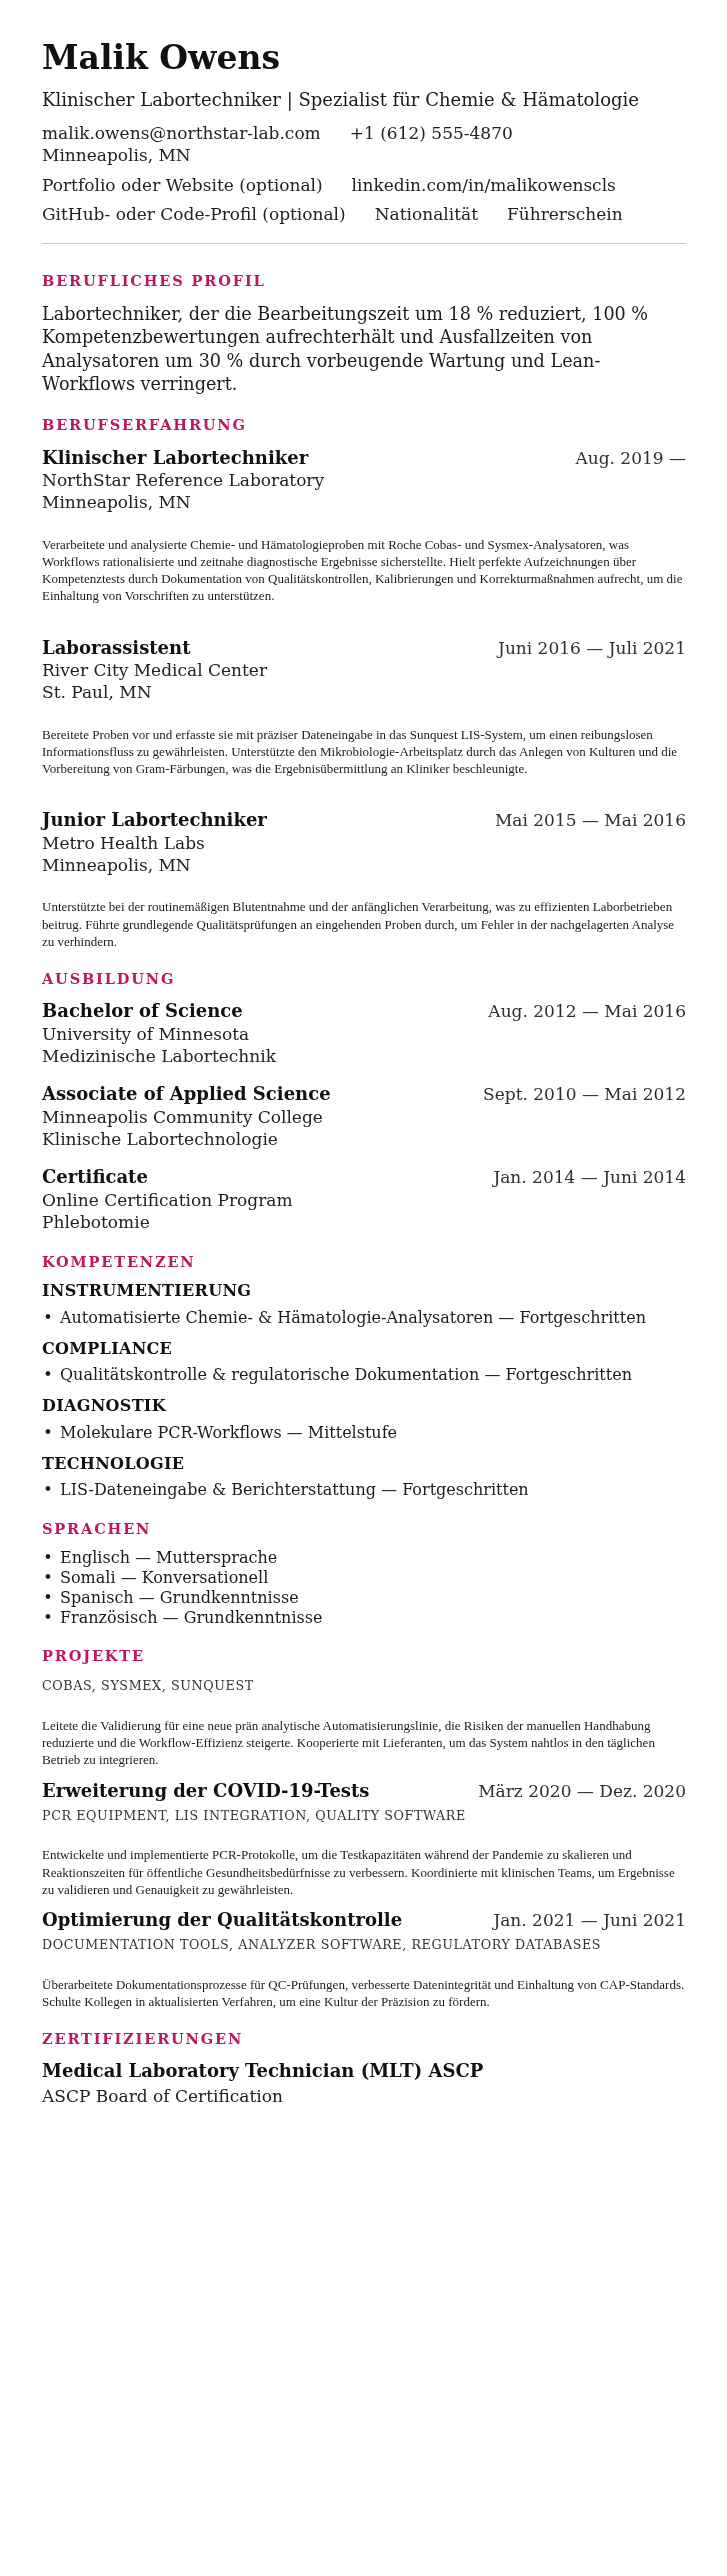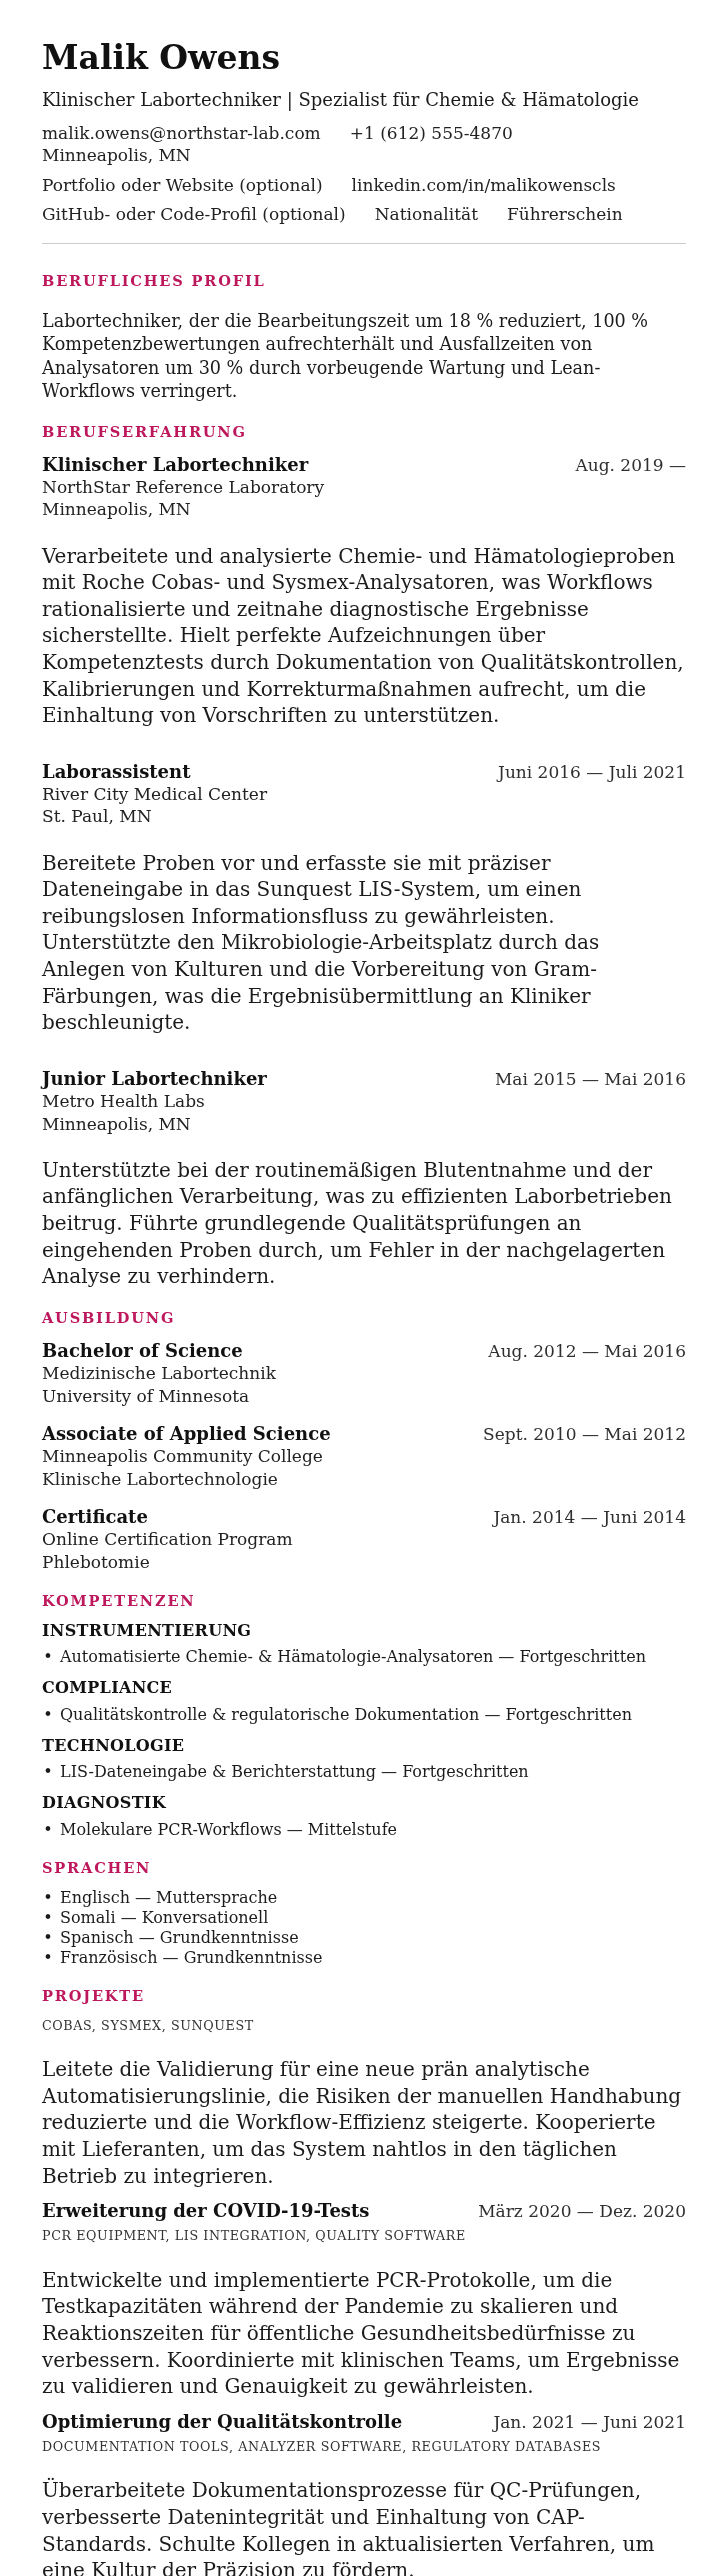--- a/index.html
+++ b/index.html
@@ -79,24 +79,25 @@
     white-space: nowrap;
     flex-shrink: 0;
   }
   .entry-sub {
     font-size: 17px;
     line-height: 1.25;
     margin-top: 1.2px;
     color: #222222;
   }
   .entry-desc {
-    font-size: 20px;
+    font-size: 13px;
     line-height: 1.33;
     margin-top: 22px;
     color: #1b1b1b;
+    font-family: Liberation Serif, serif;
   }
   .xp .entry + .entry  { margin-top: 32px; }
   .edu .entry + .entry { margin-top: 16px; }
   .prj .entry + .entry { margin-top: 11px; }
   
   .skill-group { margin-top: 11px; }
   .skill-group + .skill-group { margin-top: 11px; }
   .group-title {
     font-size: 16px;
     font-weight: bold;
@@ -167,21 +168,21 @@
         <span>GitHub- oder Code-Profil (optional)</span>
         <span>Nationalität</span>
         <span>Führerschein</span>
       </div>
     </div>
     <hr class="rule">
   </header>
 
   <section class="section section--first">
     <div class="section-label">BERUFLICHES PROFIL</div>
-    <p class="summary" style="margin:20px 0 0 0;">Labortechniker, der die Bearbeitungszeit um 18 % reduziert, 100 % Kompetenzbewertungen aufrechterhält und Ausfallzeiten von Analysatoren um 30 % durch vorbeugende Wartung und Lean-Workflows verringert.</p>
+    <p class="summary" style="margin:13px 0 0 0;">Labortechniker, der die Bearbeitungszeit um 18 % reduziert, 100 % Kompetenzbewertungen aufrechterhält und Ausfallzeiten von Analysatoren um 30 % durch vorbeugende Wartung und Lean-Workflows verringert.</p>
   </section>
 
   <section class="section xp">
     <div class="section-label">BERUFSERFAHRUNG</div>
     <div class="entries">
 
       <div class="entry">
         <div class="entry-head">
           <div class="entry-title">Klinischer Labortechniker</div>
           <div class="entry-date">Aug. 2019 —</div>
@@ -216,22 +217,22 @@
 
   <section class="section edu">
     <div class="section-label">AUSBILDUNG</div>
     <div class="entries">
 
       <div class="entry">
         <div class="entry-head">
           <div class="entry-title">Bachelor of Science</div>
           <div class="entry-date">Aug. 2012 — Mai 2016</div>
         </div>
+        <div class="entry-sub">University of Minnesota</div>
         <div class="entry-sub">Medizinische Labortechnik</div>
-        <div class="entry-sub">University of Minnesota</div>
       </div>
 
       <div class="entry">
         <div class="entry-head">
           <div class="entry-title">Associate of Applied Science</div>
           <div class="entry-date">Sept. 2010 — Mai 2012</div>
         </div>
         <div class="entry-sub">Minneapolis Community College</div>
         <div class="entry-sub">Klinische Labortechnologie</div>
       </div>
@@ -259,30 +260,30 @@
     </div>
 
     <div class="skill-group">
       <div class="group-title">COMPLIANCE</div>
       <ul class="plain">
         <li>Qualitätskontrolle &amp; regulatorische Dokumentation — Fortgeschritten</li>
       </ul>
     </div>
 
     <div class="skill-group">
+      <div class="group-title">DIAGNOSTIK</div>
+      <ul class="plain">
+        <li>Molekulare PCR-Workflows — Mittelstufe</li>
+      </ul>
+    </div>
+
+    <div class="skill-group">
       <div class="group-title">TECHNOLOGIE</div>
       <ul class="plain">
         <li>LIS-Dateneingabe &amp; Berichterstattung — Fortgeschritten</li>
-      </ul>
-    </div>
-
-    <div class="skill-group">
-      <div class="group-title">DIAGNOSTIK</div>
-      <ul class="plain">
-        <li>Molekulare PCR-Workflows — Mittelstufe</li>
       </ul>
     </div>
   </section>
 
   <section class="section">
     <div class="section-label">SPRACHEN</div>
     <ul class="plain" style="margin-top:11px;">
       <li>Englisch — Muttersprache</li>
       <li>Somali — Konversationell</li>
       <li>Spanisch — Grundkenntnisse</li>

